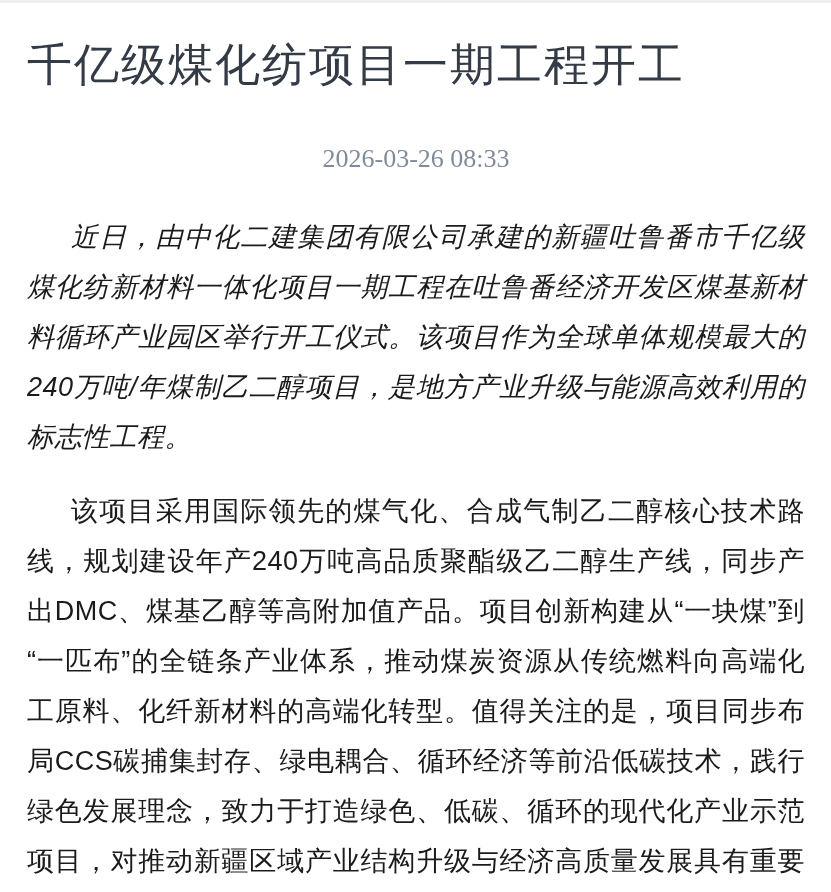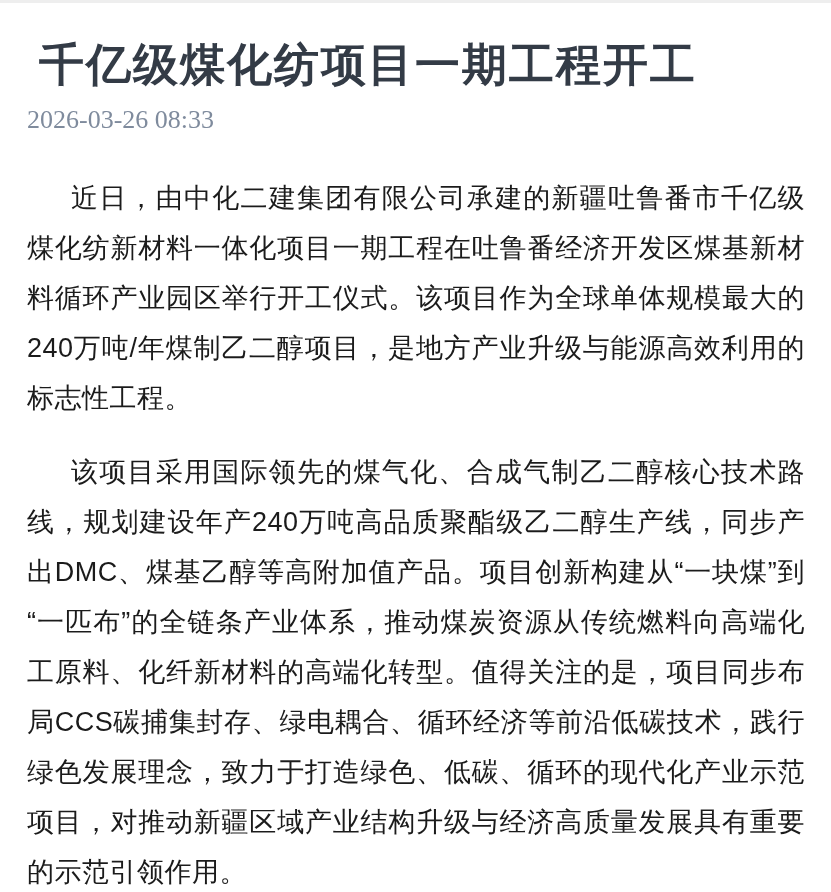--- a/index.html
+++ b/index.html
@@ -24,52 +24,54 @@
   }
   .top-strip {
     width: 100%;
     height: 3px;
     background: var(--top-strip);
   }
   .article {
     padding: 0 26px 30px 27px;
   }
   .article-title {
-    margin: 37px 0 0 12px;
+    margin: 37px 0 0 0;
     font-size: 45px;
     line-height: 1.12;
-    font-weight: 700;
+    font-weight: 400;
     letter-spacing: 2px;
     color: var(--title-color);
   }
   .byline {
     margin-top: 43px;
     font-size: 23px;
     line-height: 1.1;
     letter-spacing: 1px;
     color: var(--byline-color);
   }
   .publish-date {
-    margin-top: 16px;
+    margin-top: 55px;
     font-size: 26px;
     line-height: 1.1;
     font-family: "Liberation Serif", "DejaVu Serif", serif;
     color: var(--date-color);
+    text-align: center;
   }
   .article-body p {
     margin: 0;
     font-size: 27px;
     line-height: 50px;
     color: var(--body-color);
     text-align: justify;
     text-indent: 44px;
     letter-spacing: 0.5px;
   }
   .article-body p.first {
     margin-top: 38px;
+    font-style: italic;
   }
   .article-body p + p {
     margin-top: 24px;
   }
 </style>
 </head>
 <body>
 
 <div class="top-strip"></div>
 

